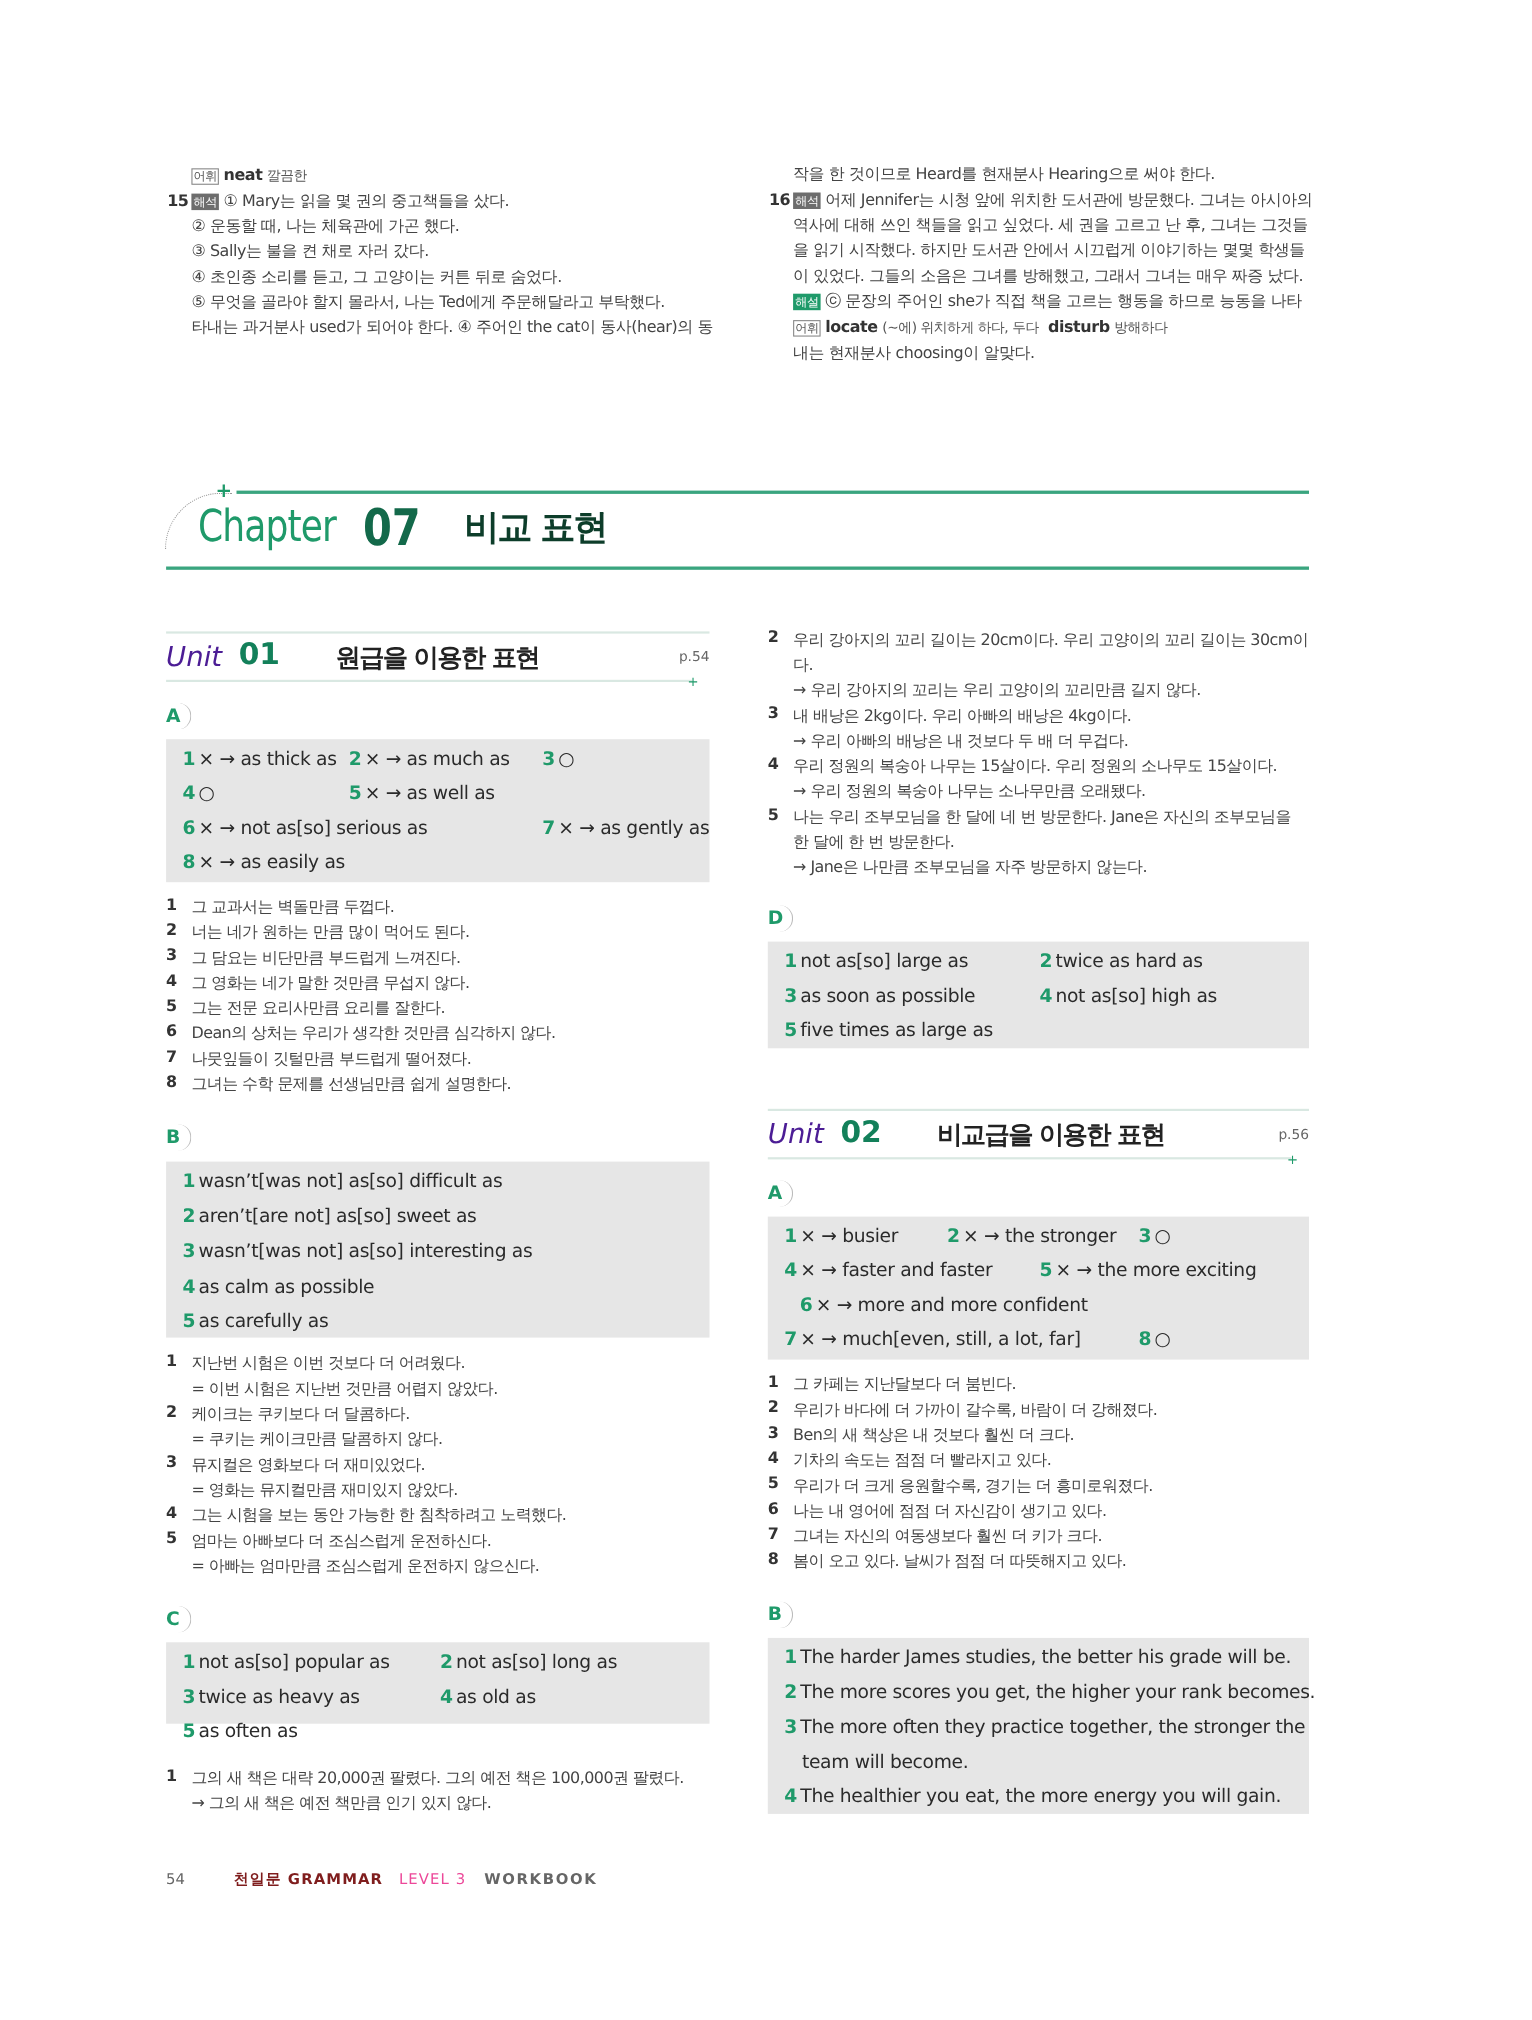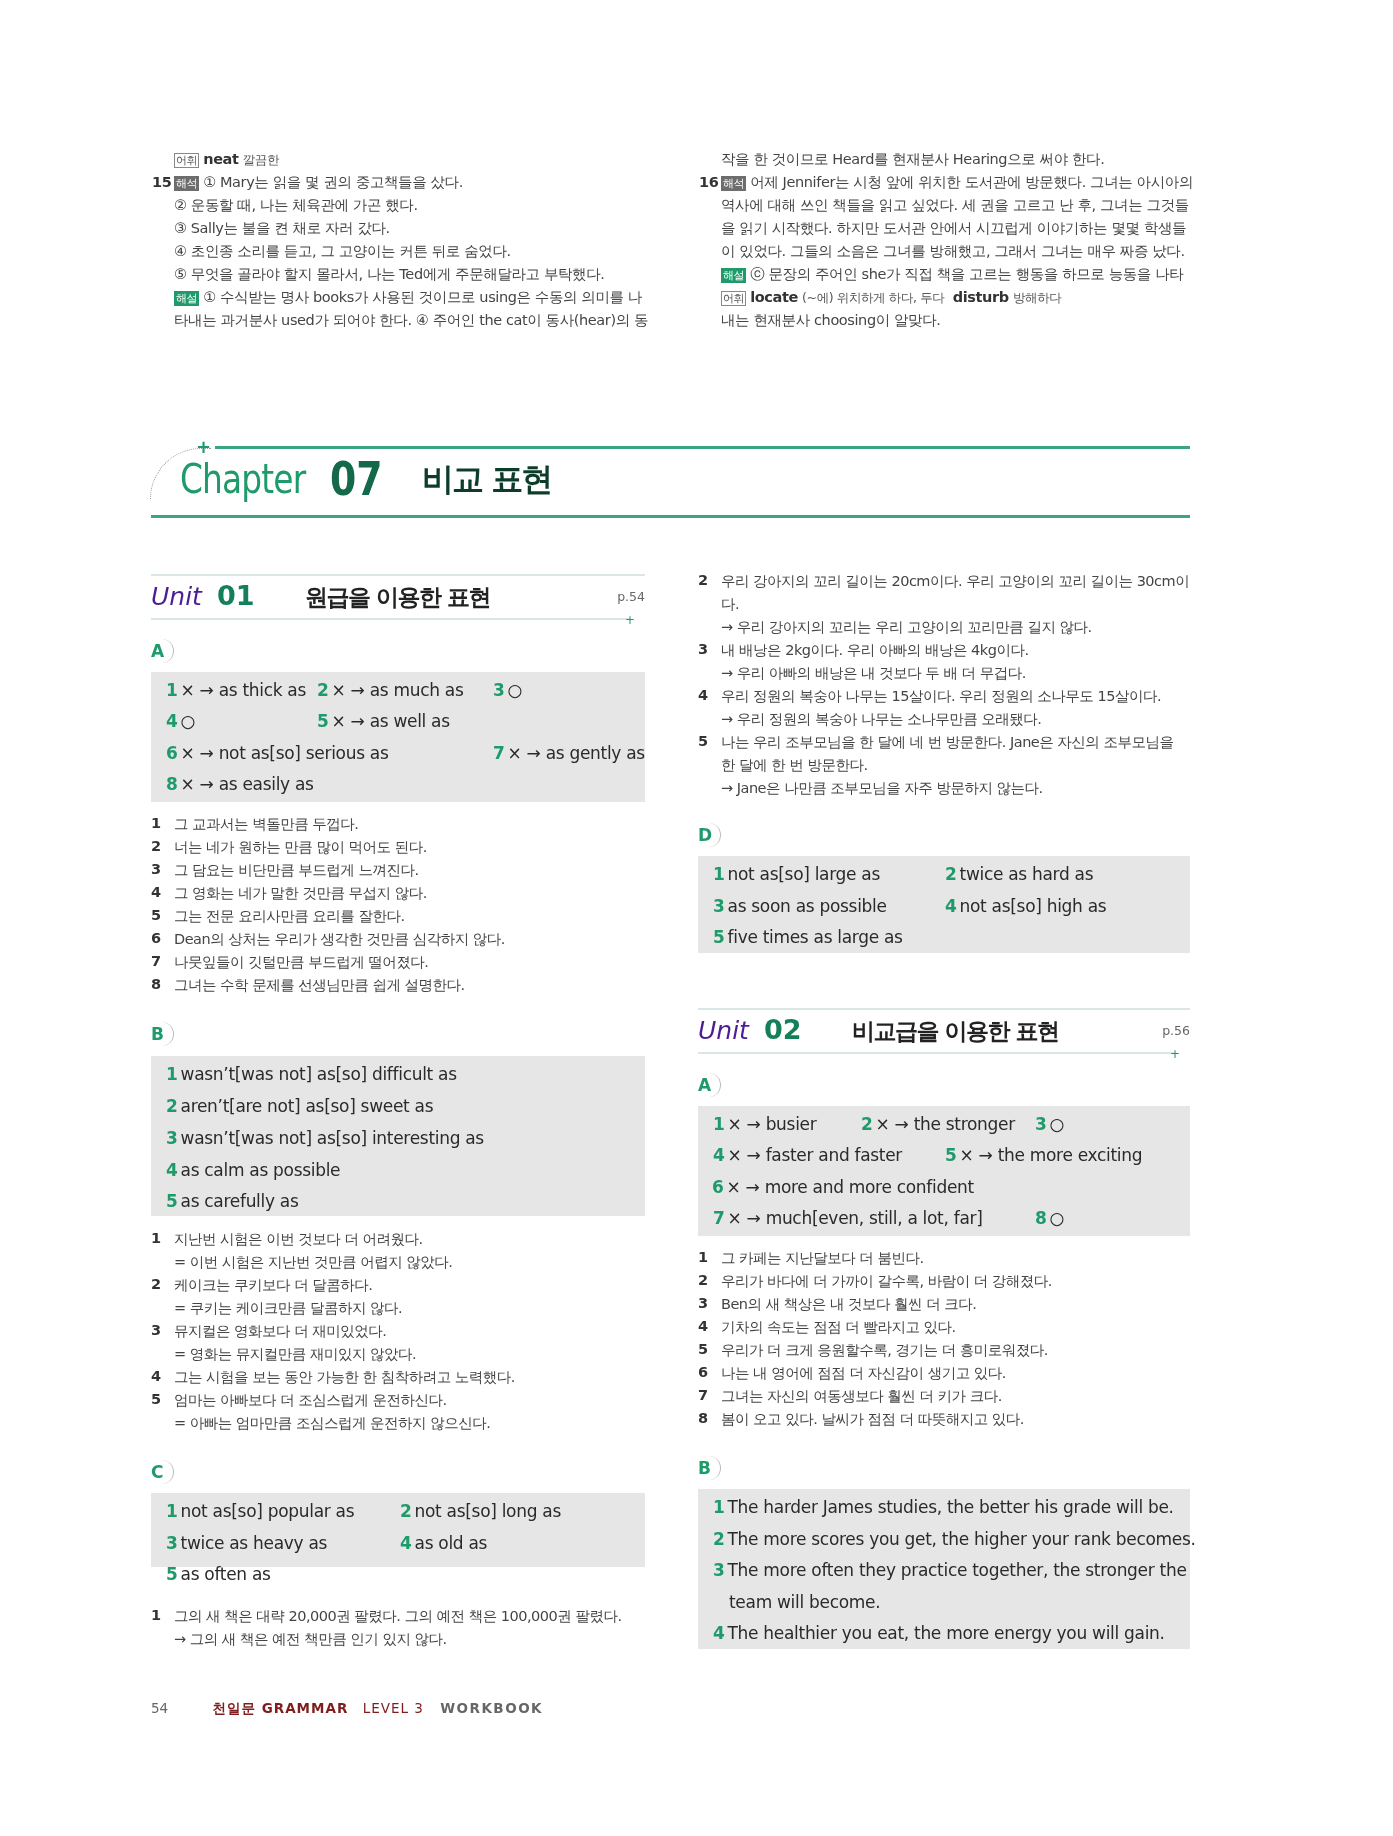--- a/index.html
+++ b/index.html
@@ -43,41 +43,38 @@
   .ans { position: absolute; font-size: 17px; color: #2a2a2a; white-space: nowrap; letter-spacing: -0.3px; }
   .ans .n { color: #1f9a6a; font-weight: bold; margin-right: 3px; }
 
   .kline { position: absolute; font-size: 14.5px; color: #444; white-space: nowrap; letter-spacing: -0.5px; }
   .kline .n { position: absolute; left: 0; font-weight: bold; color: #333; }
   .kline .t { position: absolute; left: 23px; }
 
   .footer { position: absolute; top: 1700px; left: 151px; font-size: 13.5px; white-space: nowrap; }
   .footer .pg { color: #666; margin-right: 40px; }
   .footer .brand { color: #7f1d1d; font-weight: bold; letter-spacing: 1px; margin-right: 10px; }
-  .footer .lvl { color: #7f1d1d; letter-spacing: 1px; margin-right: 12px; }
+  .footer .lvl { color: #ec4899; letter-spacing: 1px; margin-right: 12px; }
   .footer .wb { color: #666; font-weight: bold; letter-spacing: 1.5px; }
 </style>
 </head>
 <body>
 
 <div class="col" style="left:174px; top:148px;">
   <div class="line">
     <span class="tag-box">어휘</span><span class="vocab-word">neat</span>
     <span class="vocab-mean">깔끔한</span>
   </div>
   <div class="line">
     <span class="qnum">15</span><span class="tag-gray">해석</span><span>① Mary는 읽을 몇 권의 중고책들을 샀다.</span>
   </div>
   <div class="line">② 운동할 때, 나는 체육관에 가곤 했다.</div>
   <div class="line">③ Sally는 불을 켠 채로 자러 갔다.</div>
   <div class="line">④ 초인종 소리를 듣고, 그 고양이는 커튼 뒤로 숨었다.</div>
   <div class="line">⑤ 무엇을 골라야 할지 몰라서, 나는 Ted에게 주문해달라고 부탁했다.</div>
-  <div class="line">
-    <span class="tag-green">해설</span><span>① 수식받는 명사 books가 사용된 것이므로 using은 수동의 의미를 나</span>
-  </div>
   <div class="line">타내는 과거분사 used가 되어야 한다. ④ 주어인 the cat이 동사(hear)의 동</div>
 </div>
 
 <div class="col" style="left:721px; top:148px;">
   <div class="line">작을 한 것이므로 Heard를 현재분사 Hearing으로 써야 한다.</div>
   <div class="line">
     <span class="qnum">16</span><span class="tag-gray">해석</span><span>어제 Jennifer는 시청 앞에 위치한 도서관에 방문했다. 그녀는 아시아의</span>
   </div>
   <div class="line">역사에 대해 쓰인 책들을 읽고 싶었다. 세 권을 고르고 난 후, 그녀는 그것들</div>
   <div class="line">을 읽기 시작했다. 하지만 도서관 안에서 시끄럽게 이야기하는 몇몇 학생들</div>
@@ -291,21 +288,21 @@
   <div class="unit-dot">+</div>
 </div>
 
 <div class="sec-letter" style="left:698px; top:1073px;">A</div>
 <div class="ansbox" style="left:698px; top:1106px; width:492px; height:130px;">
   <div class="ans" style="left:15px; top:8px;"><span class="n">1</span><span>× → busier</span></div>
   <div class="ans" style="left:163px; top:8px;"><span class="n">2</span><span>× → the stronger</span></div>
   <div class="ans" style="left:337px; top:8px;"><span class="n">3</span><span>○</span></div>
   <div class="ans" style="left:15px; top:39px;"><span class="n">4</span><span>× → faster and faster</span></div>
   <div class="ans" style="left:247px; top:39px;"><span class="n">5</span><span>× → the more exciting</span></div>
-  <div class="ans" style="left:14px; top:71px;"><span class="n">6</span><span>× → more and more confident</span></div>
+  <div class="ans" style="left:29px; top:71px;"><span class="n">6</span><span>× → more and more confident</span></div>
   <div class="ans" style="left:15px; top:102px;"><span class="n">7</span><span>× → much[even, still, a lot, far]</span></div>
   <div class="ans" style="left:337px; top:102px;"><span class="n">8</span><span>○</span></div>
 </div>
 
 <div>
   <div class="kline" style="left:698px; top:1249px;">
       <span class="n">1</span>
       <span class="t">그 카페는 지난달보다 더 붐빈다.</span>
     </div>
   <div class="kline" style="left:698px; top:1272px;">

